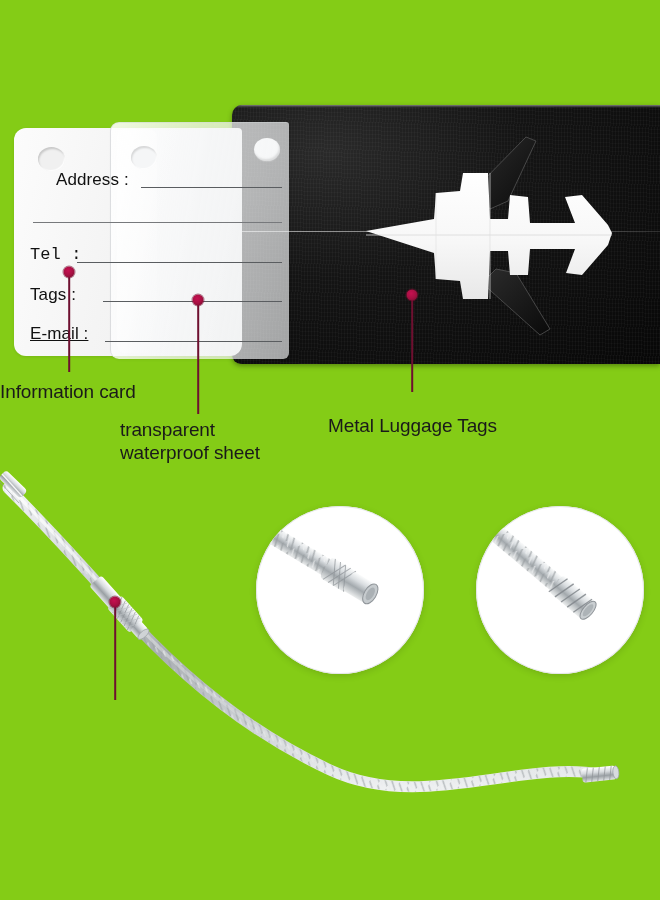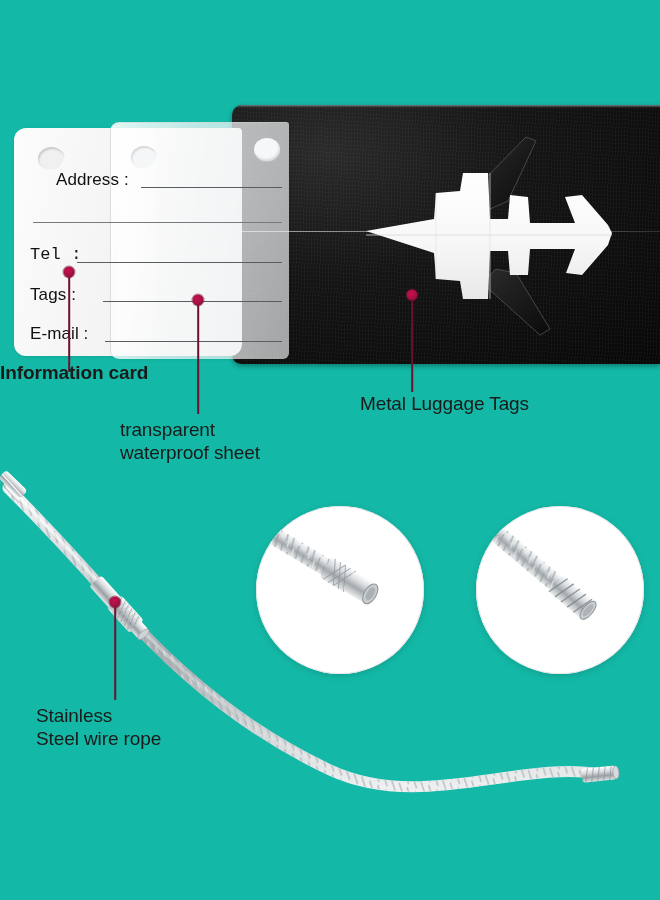--- a/index.html
+++ b/index.html
@@ -14,21 +14,21 @@
     overflow: hidden;
     font-family: "Liberation Sans", sans-serif;
     -webkit-font-smoothing: antialiased;
   }
 
   #stage {
     position: absolute;
     left: 0; top: 0;
     width: 660px;
     height: 900px;
-    background: #14b8a6;
+    background: #84cc16;
   }
 
   
   .product-top {
     position: absolute;
     left: 0; top: 0;
     width: 660px;
     height: 380px;
   }
 
@@ -299,36 +299,36 @@
       <span class="field-label" style="left:56px; top:170px;">Address :</span>
       <div class="rule" style="left:141px; top:187px; width:141px;"></div>
       <div class="rule thin" style="left:33px; top:222px; width:249px;"></div>
 
       <span class="field-label" style="left:30px; top:245px;font-family:Liberation Mono, monospace;">Tel :</span>
       <div class="rule" style="left:77px; top:262px; width:205px;"></div>
 
       <span class="field-label" style="left:30px; top:285px;">Tags :</span>
       <div class="rule" style="left:103px; top:301px; width:179px;"></div>
 
-      <span class="field-label" style="left:30px; top:324px;">E-mail :</span>
+      <span class="field-label" style="left:30px; top:324px;text-decoration:underline;">E-mail :</span>
       <div class="rule" style="left:105px; top:341px; width:177px;"></div>
     </div>
 
     <div class="marker-dot" style="left:69px; top:272px;"></div>
     <div class="leader-line" style="left:69px; top:277px; height:95px;"></div>
-    <div class="callout-text" style="left:0px; top:361px;font-weight:bold;">Information card</div>
+    <div class="callout-text" style="left:0px; top:380px;">Information card</div>
 
     <div class="marker-dot" style="left:198px; top:300px;"></div>
     <div class="leader-line" style="left:198px; top:305px; height:109px;"></div>
     <div class="callout-text" style="left:120px; top:418px;">transparent
 waterproof sheet</div>
 
     <div class="marker-dot" style="left:412px; top:295px;"></div>
     <div class="leader-line" style="left:412px; top:300px; height:92px;"></div>
-    <div class="callout-text" style="left:328px; top:392px;margin-left:32px;">Metal Luggage Tags</div>
+    <div class="callout-text" style="left:328px; top:414px;">Metal Luggage Tags</div>
   </div>
 
   <div class="cable-group">
 
     <svg class="cable-svg" width="660" height="440" viewBox="0 0 660 440">
       <defs>
         <linearGradient id="steelBody" x1="0" y1="0" x2="0" y2="1">
           <stop offset="0%" stop-color="#f2f4f5"></stop>
           <stop offset="28%" stop-color="#d2d6d9"></stop>
           <stop offset="55%" stop-color="#a9aeb2"></stop>
@@ -450,17 +450,15 @@
             <path d="M124,-11 L118,11"></path>
           </g>
           <ellipse cx="128" cy="0" rx="5" ry="11" fill="#c9ced1" stroke="#8f9499" stroke-width="1"></ellipse>
           <ellipse cx="128" cy="0" rx="3" ry="7.5" fill="#adb3b7"></ellipse>
         </g>
       </svg>
     </div>
 
     <div class="marker-dot" style="left:115px; top:142px;"></div>
     <div class="leader-line" style="left:115px; top:147px; height:93px;"></div>
-    <div class="callout-text" style="left:36px; top:244px;">Stainless
-Steel wire rope</div>
   </div>
 
 </div>
 
 </body></html>

